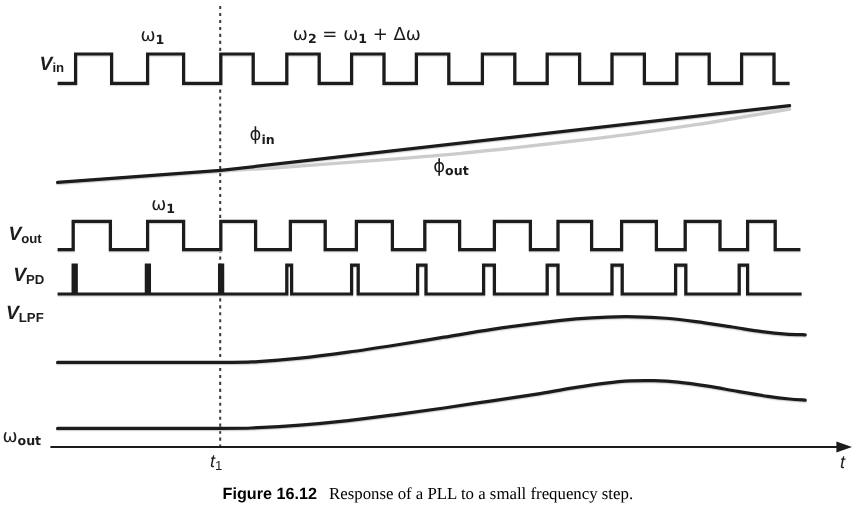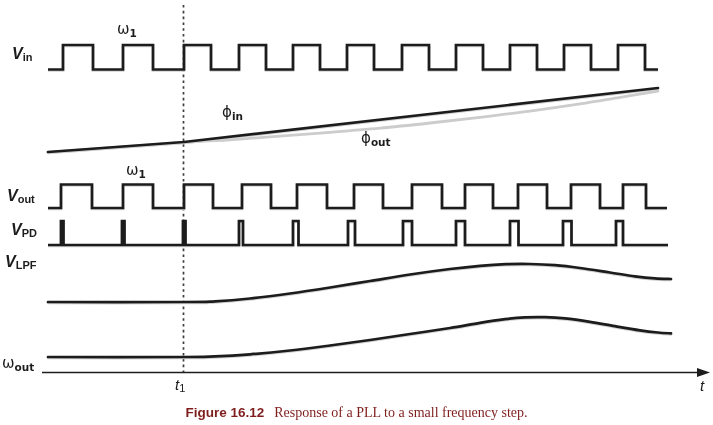--- a/index.html
+++ b/index.html
@@ -13,21 +13,21 @@
   .fig svg{position:absolute;left:0;top:0;}
   .lbl{position:absolute;white-space:nowrap;color:#1c1c1c;line-height:1;}
   .vl{font-size:16px;font-weight:bold;font-style:italic;}
   .vl .sub{font-size:11px;font-weight:bold;font-style:normal;vertical-align:-0.22em;letter-spacing:0;}
   .gl{font-size:15px;font-weight:normal;font-style:normal;font-family:"DejaVu Sans","Liberation Sans",sans-serif;}
   .gl .sub{font-size:10.5px;font-weight:bold;vertical-align:-0.25em;}
   .tl{font-size:15px;font-weight:normal;font-style:italic;}
   .tl .sub{font-size:11px;font-style:normal;vertical-align:-0.22em;}
   .caption{
     position:absolute;left:0;top:403px;width:713px;
-    text-align:center;color:#7f1d1d;
+    text-align:center;color:#000000;
   }
   .capnum{font-family:"Liberation Sans","DejaVu Sans",sans-serif;font-weight:bold;font-size:13.5px;margin-right:10px;}
   .captext{font-family:"Liberation Serif","DejaVu Serif",serif;font-size:14px;}
 </style>
 </head>
 <body>
 
 <div class="fig">
 
   <svg id="wave-svg" width="713" height="425" viewBox="0 0 713 425">
@@ -38,26 +38,27 @@
       <g style="filter: drop-shadow(rgb(210, 210, 210) 0.7px 1px 0px);">
         <path d="M 48 69.5 L 63 69.5 L 63 45 L 93 45 L 93 69.5 L 123 69.5 L 123 45 L 153 45 L 153 69.5 L 184 69.5 L 184 45 L 211 45 L 211 69.5 L 239 69.5 L 239 45 L 266 45 L 266 69.5 L 293 69.5 L 293 45 L 320 45 L 320 69.5 L 347 69.5 L 347 45 L 374 45 L 374 69.5 L 402 69.5 L 402 45 L 429 45 L 429 69.5 L 456 69.5 L 456 45 L 483 45 L 483 69.5 L 510 69.5 L 510 45 L 537 45 L 537 69.5 L 564 69.5 L 564 45 L 591 45 L 591 69.5 L 618 69.5 L 618 45 L 645 45 L 645 69.5 L 658 69.5" fill="none" stroke="#1c1c1c" stroke-width="2.7" stroke-linejoin="miter"></path>
         <path d="M 48 208 L 61 208 L 61 184.5 L 92 184.5 L 92 208 L 123 208 L 123 184.5 L 153 184.5 L 153 208 L 184 208 L 184 184.5 L 213 184.5 L 213 208 L 242 208 L 242 184.5 L 271 184.5 L 271 208 L 297 208 L 297 184.5 L 327 184.5 L 327 208 L 354 208 L 354 184.5 L 383 184.5 L 383 208 L 412 208 L 412 184.5 L 442 184.5 L 442 208 L 465 208 L 465 184.5 L 493 184.5 L 493 208 L 518 208 L 518 184.5 L 547 184.5 L 547 208 L 571 208 L 571 184.5 L 600 184.5 L 600 208 L 623 208 L 623 184.5 L 646 184.5 L 646 208 L 667 208" fill="none" stroke="#1c1c1c" stroke-width="2.7" stroke-linejoin="miter"></path>
         <path d="M 48 245 L 61 245 L 61 221 L 63.5 221 L 63.5 245 L 122 245 L 122 221 L 124.5 221 L 124.5 245 L 183 245 L 183 221 L 185.5 221 L 185.5 245 L 239 245 L 239 221 L 243 221 L 243 245 L 293 245 L 293 221 L 298.5 221 L 298.5 245 L 348 245 L 348 221 L 355 221 L 355 245 L 403 245 L 403 221 L 412 221 L 412 245 L 456 245 L 456 221 L 465 221 L 465 245 L 510 245 L 510 221 L 518.5 221 L 518.5 245 L 563 245 L 563 221 L 571.5 221 L 571.5 245 L 616 245 L 616 221 L 623 221 L 623 245 L 668 245" fill="none" stroke="#1c1c1c" stroke-width="2.7" stroke-linejoin="miter"></path>
         <path d="M 48 152 L 184 142 L 658 88" fill="none" stroke="#1c1c1c" stroke-width="2.7" stroke-linecap="round" stroke-linejoin="round"></path>
         <path d="M 48 302 C 70.66666666666667 302 156.16666666666666 302.1166666666667 184 302 C 211.83333333333334 301.8833333333333 204 301.8833333333333 215 301.3 C 226 300.7166666666667 237.5 299.8 250 298.5 C 262.5 297.2 276.6666666666667 295.3333333333333 290 293.5 C 303.3333333333333 291.6666666666667 316.6666666666667 289.5833333333333 330 287.5 C 343.3333333333333 285.4166666666667 356.6666666666667 283.1666666666667 370 281 C 383.3333333333333 278.8333333333333 396.6666666666667 276.5 410 274.5 C 423.3333333333333 272.5 438.3333333333333 270.45 450 269 C 461.6666666666667 267.55 470.6666666666667 266.6 480 265.8 C 489.3333333333333 265 497.6666666666667 264.5 506 264.2 C 514.3333333333334 263.9 521.8333333333334 263.8333333333333 530 264 C 538.1666666666666 264.1666666666667 546.6666666666666 264.5333333333333 555 265.2 C 563.3333333333334 265.8666666666667 570.8333333333334 266.7833333333333 580 268 C 589.1666666666666 269.2166666666667 600.8333333333334 271.1166666666667 610 272.5 C 619.1666666666666 273.8833333333333 627.5 275.31666666666666 635 276.3 C 642.5 277.28333333333336 649 277.95 655 278.4 C 661 278.84999999999997 668.3333333333334 278.9 671 279" fill="none" stroke="#1c1c1c" stroke-width="2.7" stroke-linecap="round" stroke-linejoin="round"></path>
         <path d="M 48 357 C 70.66666666666667 357 156.16666666666666 357.1 184 357 C 211.83333333333334 356.9 204 356.84999999999997 215 356.4 C 226 355.95 237.5 355.28333333333336 250 354.3 C 262.5 353.31666666666666 276.6666666666667 351.9666666666667 290 350.5 C 303.3333333333333 349.0333333333333 316.6666666666667 347.25 330 345.5 C 343.3333333333333 343.75 356.6666666666667 341.9166666666667 370 340 C 383.3333333333333 338.0833333333333 396.6666666666667 336 410 334 C 423.3333333333333 332 438.3333333333333 329.8666666666667 450 328 C 461.6666666666667 326.1333333333333 470.8333333333333 324.26666666666665 480 322.8 C 489.1666666666667 321.33333333333337 497.5 320.1 505 319.2 C 512.5 318.29999999999995 518.3333333333334 317.7333333333333 525 317.4 C 531.6666666666666 317.06666666666666 538.3333333333334 317.0333333333333 545 317.2 C 551.6666666666666 317.3666666666667 557.5 317.6333333333333 565 318.4 C 572.5 319.16666666666663 581.6666666666666 320.5 590 321.8 C 598.3333333333334 323.1 606.6666666666666 324.7833333333333 615 326.2 C 623.3333333333334 327.6166666666667 632.8333333333334 329.25 640 330.3 C 647.1666666666666 331.35 652.8333333333334 331.98333333333335 658 332.5 C 663.1666666666666 333.01666666666665 668.8333333333334 333.25 671 333.4" fill="none" stroke="#1c1c1c" stroke-width="2.7" stroke-linecap="round" stroke-linejoin="round"></path>
       </g>
     </svg>
 
-  <div class="lbl vl" style="left:12px;top:46px"><span>V</span><span class="sub">in</span></div>
+  <div class="lbl vl" style="left:33px;top:46px"><span>V</span><span class="sub">in</span></div>
 
   <div class="lbl gl" style="left:117px;top:22px"><span>ω</span><span class="sub">1</span></div>
 
+  <div class="lbl gl" style="left:244px;top:21px"><span>ω</span><span class="sub">2</span><span> = ω</span><span class="sub">1</span><span> + Δω</span></div>
 
-  <div class="lbl gl" style="left:222px;top:105px"><span>ϕ</span><span class="sub">in</span></div>
+  <div class="lbl gl" style="left:208px;top:105px"><span>ϕ</span><span class="sub">in</span></div>
 
   <div class="lbl gl" style="left:361px;top:131px"><span>ϕ</span><span class="sub">out</span></div>
 
   <div class="lbl gl" style="left:126px;top:163px"><span>ω</span><span class="sub">1</span></div>
 
   <div class="lbl vl" style="left:7px;top:188px"><span>V</span><span class="sub">out</span></div>
 
   <div class="lbl vl" style="left:11px;top:222px"><span>V</span><span class="sub">PD</span></div>
 
   <div class="lbl vl" style="left:5px;top:254px"><span>V</span><span class="sub">LPF</span></div>

